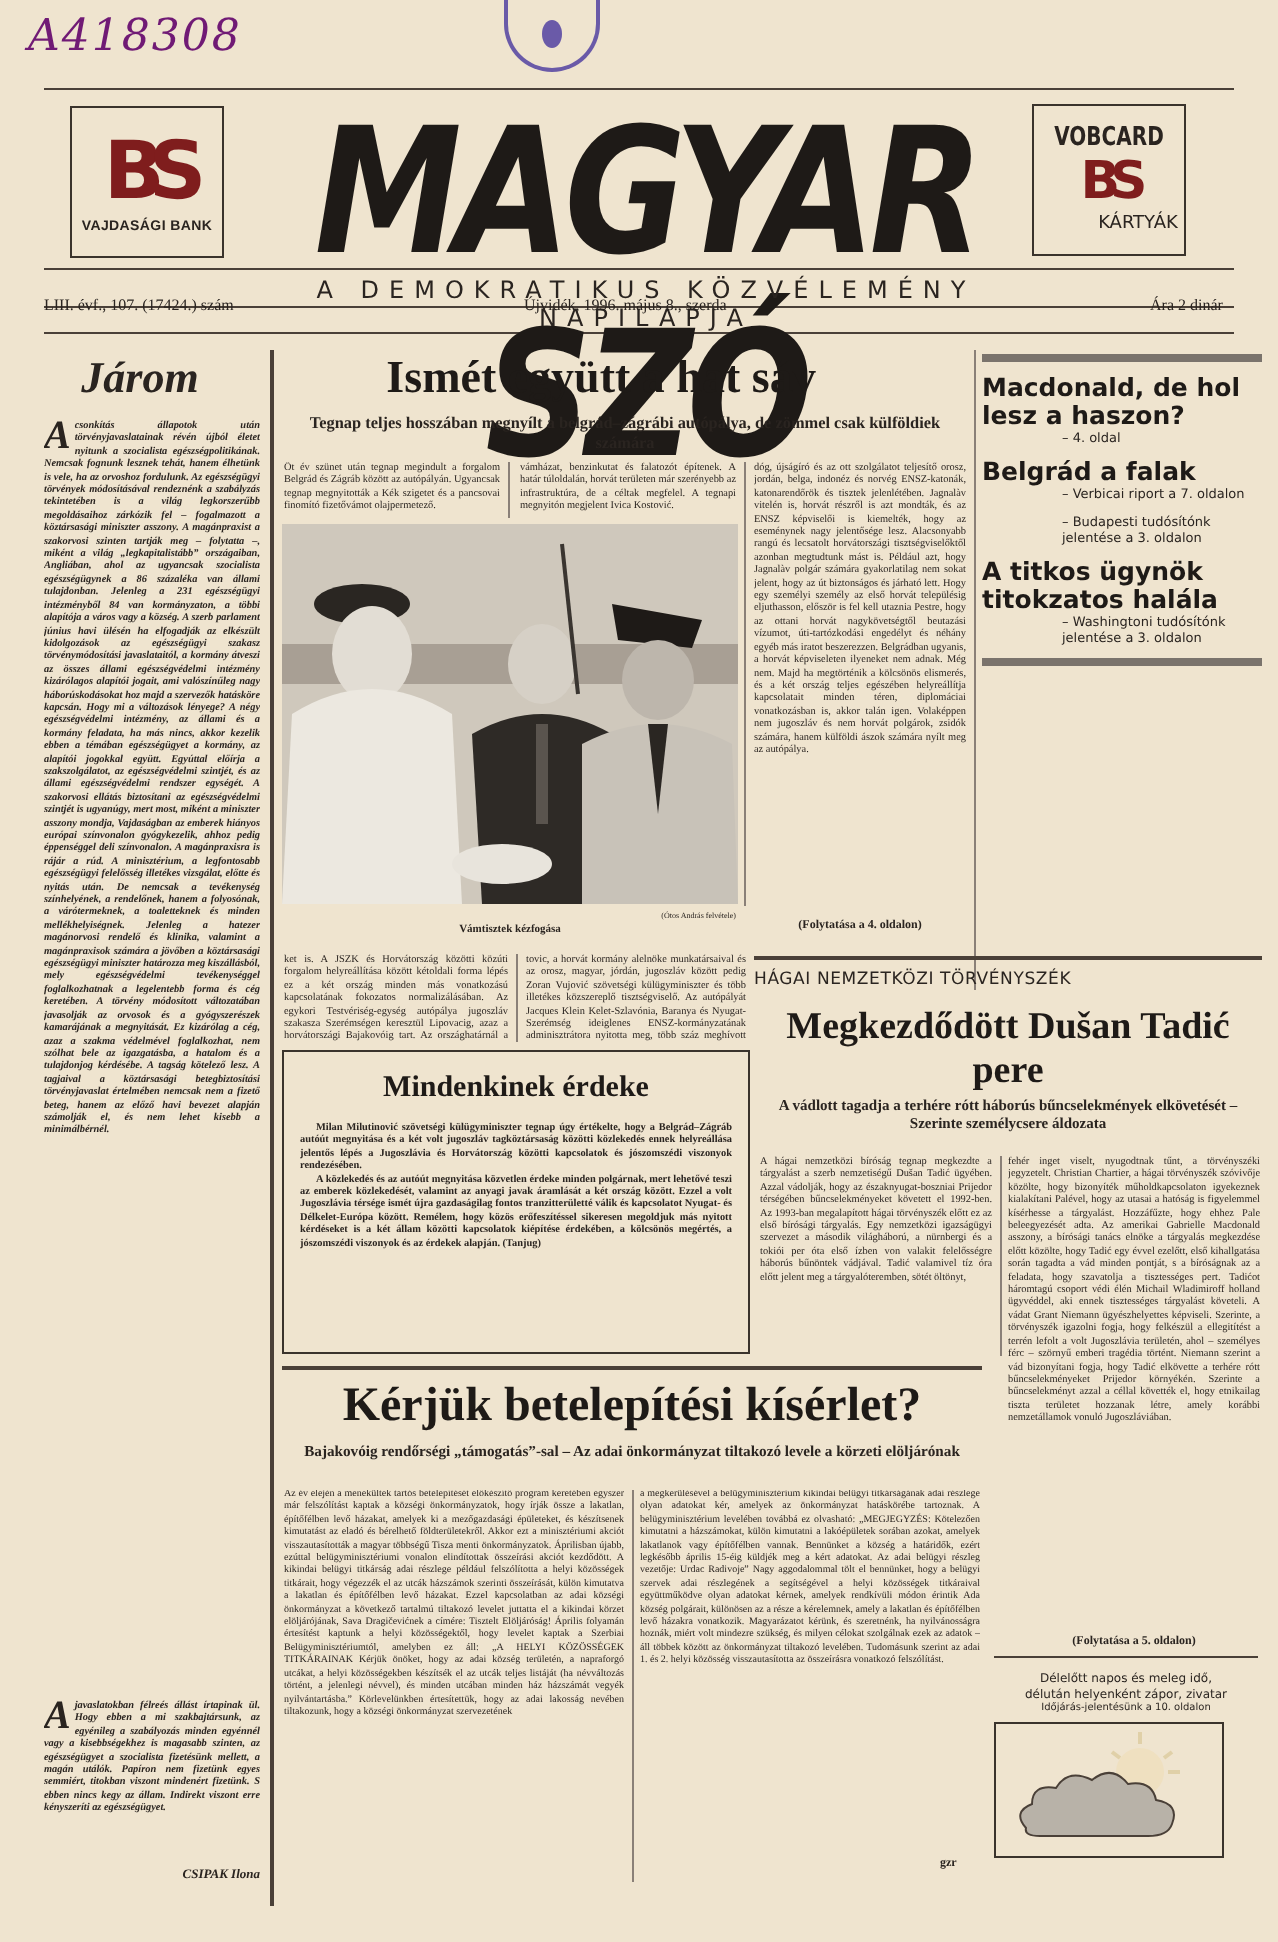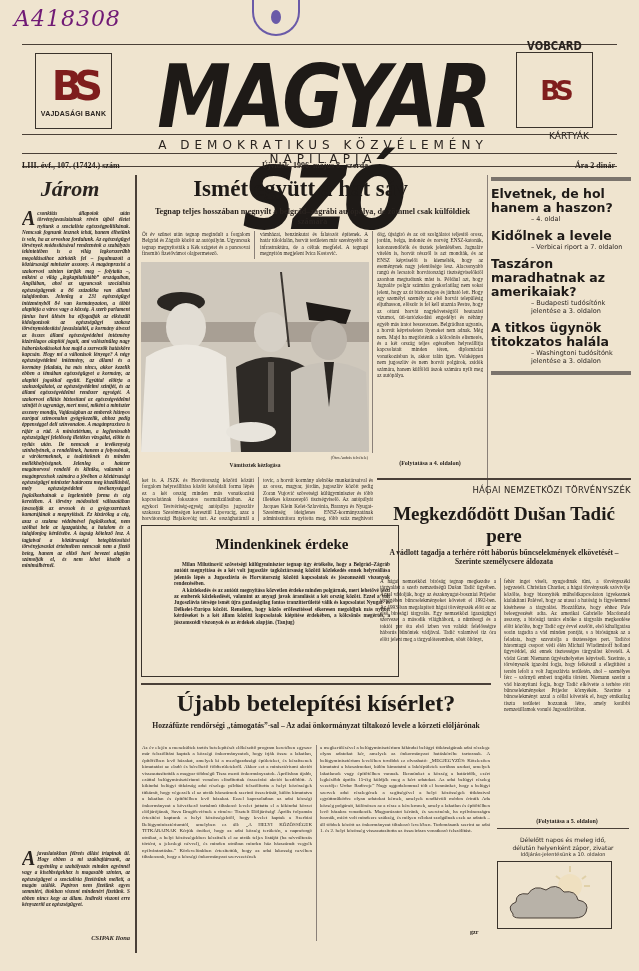--- a/index.html
+++ b/index.html
@@ -34,38 +34,38 @@
   .masthead {
     left: 140px; top: 46px; width: 366px; height: 86px;
     font-family: "DejaVu Sans", sans-serif; font-weight: bold; font-style: italic;
     font-size: 74px; letter-spacing: -3px; color: #1e1a17; text-align: center;
     line-height: 86px; transform: scaleY(1.18); transform-origin: center top;
   }
   .tagline {
     left: 140px; top: 138px; width: 366px; text-align: center;
     font-family: "DejaVu Sans", sans-serif; font-size: 12px; letter-spacing: 5px; color: #2a2420;
   }
-  .dateline { top: 161px; font-size: 8px; font-weight: bold; }
+  .dateline { top: 148px; font-size: 8px; font-weight: normal; }
   .jarom-title { left: 10px; top: 176px; width: 120px; text-align: center; font-style: italic; font-weight: bold; font-size: 22px; }
   .body-text {
     font-size: 5.2px; line-height: 6.4px; text-align: justify; color: #2a2420;
     overflow: hidden;
   }
   .italic { font-style: italic; font-weight: bold; }
   .h1 { text-align: center; font-weight: bold; color: #1e1a17; }
   .deck { text-align: center; font-weight: bold; font-size: 8.2px; line-height: 10px; }
   .photo {
     background: linear-gradient(180deg,#d8d2c8 0%, #bdb4a8 40%, #6a6058 60%, #a89e92 100%);
     overflow: hidden;
   }
   .teaser-box { left: 491px; top: 175px; width: 140px; }
   .teaser-title { font-family: "DejaVu Sans", sans-serif; font-weight: bold; font-size: 12.5px; line-height: 14px; color: #1e1a17; }
   .teaser-sub { font-family: "DejaVu Sans", sans-serif; font-size: 6.5px; line-height: 8px; margin-bottom: 6px; margin-left: 40px; }
   .greybar { background: #7a736c; height: 4px; }
-  .kicker { font-family: "DejaVu Sans", sans-serif; font-size: 8.5px; letter-spacing: 0.3px; text-align: right; }
+  .kicker { font-family: "DejaVu Sans", sans-serif; font-size: 8.5px; letter-spacing: 0.3px; text-align: left; }
   .boxed { border: 1.2px solid #3a332c; }
   .weather-text { font-family: "DejaVu Sans", sans-serif; font-size: 6px; line-height: 7.5px; text-align: center; }
   .cont { text-align: center; font-weight: bold; font-size: 6px; }
 </style>
 </head>
 <body>
 
 <div class="abs handwritten">A418308</div>
 <div class="abs stamp">
     <div class="stamp-inner"></div>
@@ -77,21 +77,21 @@
 <div class="rule" style="left:22px; top:166px; width:595px; height:1px;"></div>
 
 <div class="abs logo-box" style="left:35px; top:53px; width:75px; height:74px;">
   <div class="bs-mark">BS</div>
   <div class="bank-label">VAJDASÁGI BANK</div>
 </div>
 
 <div class="abs masthead">MAGYAR SZÓ</div>
 <div class="abs tagline">A DEMOKRATIKUS KÖZVÉLEMÉNY NAPILAPJA</div>
 
-<div class="abs logo-box" style="left:516px; top:52px; width:75px; height:74px;gap:24px;">
+<div class="abs logo-box" style="left:516px; top:52px; width:75px; height:74px;">
   <div style="font-family:'DejaVu Sans',sans-serif;font-weight:bold;font-size:10px;transform:scaleY(1.3);">VOBCARD</div>
   <div class="bs-mark" style="font-size:26px;letter-spacing:-5px;margin:3px 0;">BS</div>
   <div style="font-family:'DejaVu Sans',sans-serif;font-size:9px;padding-left:29px;">KÁRTYÁK</div>
 </div>
 
 <div class="abs dateline" style="left:22px;">LIII. évf., 107. (17424.) szám</div>
 <div class="abs dateline" style="left:262px;">Újvidék, 1996. május 8., szerda</div>
 <div class="abs dateline" style="left:575px;">Ára 2 dinár</div>
 
 <div class="rule" style="left:135px; top:175px; width:2px; height:778px;"></div>
@@ -136,33 +136,32 @@
   </svg>
 </div>
 <div class="abs" style="left:300px; top:455px; width:68px; text-align:right; font-size:4px;">(Ótos András felvétele)</div>
 <div class="abs" style="left:141px; top:462px; width:228px; text-align:center; font-size:5.5px; font-weight:bold;">Vámtisztek kézfogása</div>
 <div class="abs cont" style="left:377px; top:460px; width:106px;">(Folytatása a 4. oldalon)</div>
 
 <div class="abs body-text" style="left:142px; top:477px; width:112px; height:44px;">ket is. A JSZK és Horvátország közötti közúti forgalom helyreállítása között kétoldali forma lépés ez a két ország minden más vonatkozású kapcsolatának fokozatos normalizálásában. Az egykori Testvériség-egység autópálya jugoszláv szakasza Szerémségen keresztül Lipovacig, azaz a horvátországi Bajakovóig tart. Az országhatárnál a jugoszláv részen tenertés</div>
 <div class="rule" style="left:258px; top:477px; width:1px; height:44px; background:#8a8078;"></div>
 <div class="abs body-text" style="left:263px; top:477px; width:110px; height:44px;">tovic, a horvát kormány alelnöke munkatársaival és az orosz, magyar, jórdán, jugoszláv között pedig Zoran Vujović szövetségi külügyminiszter és több illetékes közszereplő tisztségviselő. Az autópályát Jacques Klein Kelet-Szlavónia, Baranya és Nyugat-Szerémség ideiglenes ENSZ-kormányzatának adminisztrátora nyitotta meg, több száz meghívott ven-</div>
 
-<div class="abs boxed" style="left:141px; top:525px; width:232px; height:150px;padding-left:24px;">
+<div class="abs boxed" style="left:141px; top:525px; width:232px; height:150px;">
   <div class="h1" style="margin-top:10px; font-size:15px;">Mindenkinek érdeke</div>
   <div class="body-text" style="margin:8px 8px 0 8px; font-weight:bold; font-size:5.2px; text-indent:8px;">Milan Milutinović szövetségi külügyminiszter tegnap úgy értékelte, hogy a Belgrád–Zágráb autóút megnyitása és a két volt jugoszláv tagköztársaság közötti közlekedés ennek helyreállása jelentős lépés a Jugoszlávia és Horvátország közötti kapcsolatok és jószomszédi viszonyok rendezésében.</div>
   <div class="body-text" style="margin:0 8px; font-weight:bold; font-size:5.2px; text-indent:8px;">A közlekedés és az autóút megnyitása közvetlen érdeke minden polgárnak, mert lehetővé teszi az emberek közlekedését, valamint az anyagi javak áramlását a két ország között. Ezzel a volt Jugoszlávia térsége ismét újra gazdaságilag fontos tranzitterületté válik és kapcsolatot Nyugat- és Délkelet-Európa között. Remélem, hogy közös erőfeszítéssel sikeresen megoldjuk más nyitott kérdéseket is a két állam közötti kapcsolatok kiépítése érdekében, a kölcsönös megértés, a jószomszédi viszonyok és az érdekek alapján. (Tanjug)</div>
 </div>
 
 <div class="abs teaser-box">
   <div class="greybar" style="margin:2px 0 6px 0;"></div>
-  <div class="teaser-title">Elvetnek, de hol hanem a haszon?</div>
+  <div class="teaser-title">Macdonald, de hol lesz a haszon?</div>
   <div class="teaser-sub">– 4. oldal</div>
-  <div class="teaser-title">Kidőlnek a levele</div>
+  <div class="teaser-title">Belgrád a falak</div>
   <div class="teaser-sub">– Verbicai riport a 7. oldalon</div>
-  <div class="teaser-title">Taszáron maradhatnak az amerikaiak?</div>
   <div class="teaser-sub">– Budapesti tudósítónk jelentése a 3. oldalon</div>
   <div class="teaser-title">A titkos ügynök titokzatos halála</div>
   <div class="teaser-sub">– Washingtoni tudósítónk jelentése a 3. oldalon</div>
   <div class="greybar" style="margin-top:4px;"></div>
 </div>
 
 <div class="rule" style="left:377px; top:478px; width:254px; height:1.5px;"></div>
 <div class="abs kicker" style="left:377px; top:485px; width:254px;">HÁGAI NEMZETKÖZI TÖRVÉNYSZÉK</div>
 <div class="abs h1" style="left:377px; top:503px; width:254px; font-size:19px; line-height:22px;">Megkezdődött Dušan Tadić pere</div>
 <div class="abs deck" style="left:380px; top:548px; width:248px; font-size:7.5px; line-height:9px;">A vádlott tagadja a terhére rótt háborús bűncselekmények elkövetését – Szerinte személycsere áldozata</div>
@@ -184,18 +183,18 @@
       <line x1="72" y1="4" x2="72" y2="10"></line>
         <line x1="88" y1="14" x2="84" y2="17"></line>
       <line x1="92" y1="24" x2="86" y2="24"></line>
         <line x1="58" y1="14" x2="62" y2="17"></line>
     </g>
     <path d="M15 52 Q8 44 18 40 Q18 30 30 32 Q36 22 48 28 Q58 20 66 30 Q78 28 80 38 Q92 40 88 50 Q86 56 76 56 L22 56 Q14 56 15 52 Z" fill="#b8b2a8" stroke="#4a4038" stroke-width="1"></path>
   </svg>
 </div>
 
 <div class="rule" style="left:141px; top:683px; width:350px; height:1.5px;"></div>
-<div class="abs h1" style="left:141px; top:690px; width:350px; font-size:24px;">Újabb betelepítési kísérlet?</div>
-<div class="abs deck" style="left:145px; top:721px; width:342px; font-size:7.6px; line-height:9px;">Hozzáfűzte rendőrségi „támogatás”-sal – Az adai önkormányzat tiltakozó levele a körzeti elöljárónak</div>
+<div class="abs h1" style="left:141px; top:690px; width:350px; font-size:24px;">Kérjük betelepítési kísérlet?</div>
+<div class="abs deck" style="left:145px; top:721px; width:342px; font-size:7.6px; line-height:9px;">Bajakovóig rendőrségi „támogatás”-sal – Az adai önkormányzat tiltakozó levele a körzeti elöljárónak</div>
 <div class="abs body-text" style="left:142px; top:745px; width:170px; height:198px; font-size:5px;">Az év elején a menekültek tartós betelepítését előkészítő program keretében egyszer már felszólítást kaptak a községi önkormányzatok, hogy írják össze a lakatlan, építőfélben levő házakat, amelyek ki a mezőgazdasági épületeket, és készítsenek kimutatást az eladó és bérelhető földterületekről. Akkor ezt a minisztériumi akciót visszautasították a magyar többségű Tisza menti önkormányzatok. Áprilisban újabb, ezúttal belügyminisztériumi vonalon elindítottak összeírási akciót kezdődött. A kikindai belügyi titkárság adai részlege például felszólította a helyi közösségek titkárait, hogy végezzék el az utcák házszámok szerinti összeírását, külön kimutatva a lakatlan és építőfélben levő házakat. Ezzel kapcsolatban az adai községi önkormányzat a következő tartalmú tiltakozó levelet juttatta el a kikindai körzet elöljárójának, Sava Dragičevićnek a címére: Tisztelt Elöljáróság! Április folyamán értesítést kaptunk a helyi közösségektől, hogy levelet kaptak a Szerbiai Belügyminisztériumtól, amelyben ez áll: „A HELYI KÖZÖSSÉGEK TITKÁRAINAK Kérjük önöket, hogy az adai község területén, a napraforgó utcákat, a helyi közösségekben készítsék el az utcák teljes listáját (ha névváltozás történt, a jelenlegi névvel), és minden utcában minden ház házszámát vegyék nyilvántartásba.” Körlevelünkben értesítettük, hogy az adai lakosság nevében tiltakozunk, hogy a községi önkormányzat szervezetének</div>
 <div class="rule" style="left:316px; top:745px; width:1px; height:196px; background:#8a8078;"></div>
 <div class="abs body-text" style="left:320px; top:745px; width:170px; height:180px; font-size:5px;">a megkerülésével a belügyminisztérium kikindai belügyi titkárságának adai részlege olyan adatokat kér, amelyek az önkormányzat hatáskörébe tartoznak. A belügyminisztérium levelében továbbá ez olvasható: „MEGJEGYZÉS: Kötelezően kimutatni a házszámokat, külön kimutatni a lakóépületek sorában azokat, amelyek lakatlanok vagy építőfélben vannak. Bennünket a község a határidők, ezért legkésőbb április 15-éig küldjék meg a kért adatokat. Az adai belügyi részleg vezetője: Urdac Radivoje” Nagy aggodalommal tölt el bennünket, hogy a belügyi szervek adai részlegének a segítségével a helyi közösségek titkáraival együttműködve olyan adatokat kérnek, amelyek rendkívüli módon érintik Ada község polgárait, különösen az a része a kérelemnek, amely a lakatlan és építőfélben levő házakra vonatkozik. Magyarázatot kérünk, és szeretnénk, ha nyilvánosságra hoznák, miért volt mindezre szükség, és milyen célokat szolgálnak ezek az adatok – áll többek között az önkormányzat tiltakozó levelében. Tudomásunk szerint az adai 1. és 2. helyi közösség visszautasította az összeírásra vonatkozó felszólítást.</div>
 <div class="abs" style="left:470px; top:929px; font-size:6px; font-weight:bold;">gzr</div>
 
 </body></html>

